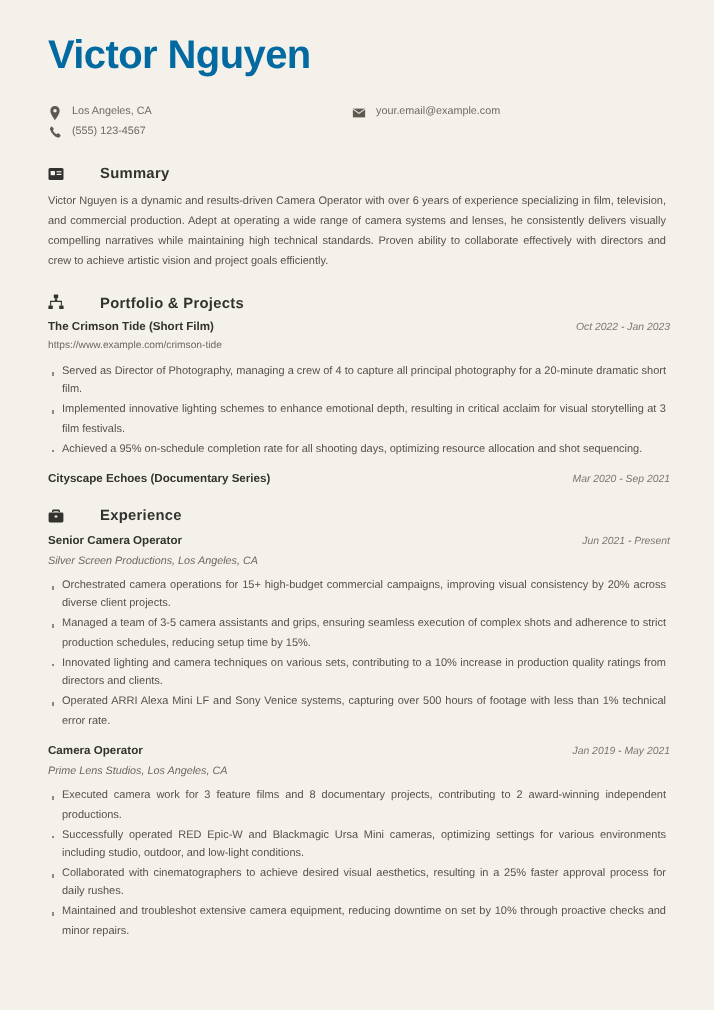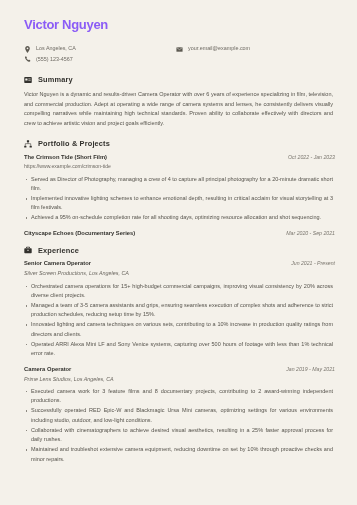--- a/index.html
+++ b/index.html
@@ -18,24 +18,24 @@
     width: 357px;
     height: 505px;
     box-sizing: border-box;
     padding: 18px 22px 0 24px;
     background: #f4f1ea;
     position: relative;
   }
 
   
   .name {
-    font-size: 13px;
+    font-size: 20px;
     font-weight: bold;
     letter-spacing: -0.3px;
-    color: #8b5cf6;
+    color: #0369a1;
     line-height: 1.05;
     margin: 0 0 14px 0;
   }
   .contact-grid {
     display: flex;
     font-size: 5.4px;
     color: #6e6a63;
     margin-bottom: 13px;
   }
   .contact-col {
@@ -59,21 +59,21 @@
     flex: 0 0 7px;
     color: #5c5951;
   }
   .contact-row .ci svg { display: block; }
   .contact-text { white-space: nowrap; }
 
   
   .sec-head {
     display: flex;
     align-items: center;
-    gap: 6px;
+    gap: 18px;
     margin: 0 0 6px 0;
   }
   .sec-head .si {
     width: 8px;
     height: 8px;
     display: inline-flex;
     align-items: center;
     justify-content: center;
     flex: 0 0 8px;
     color: #33322e;

